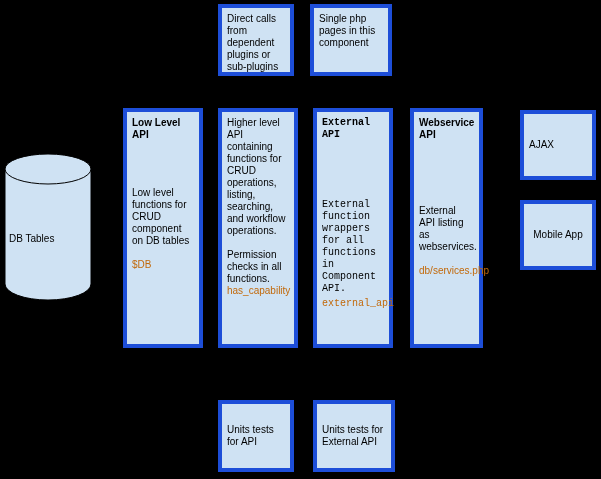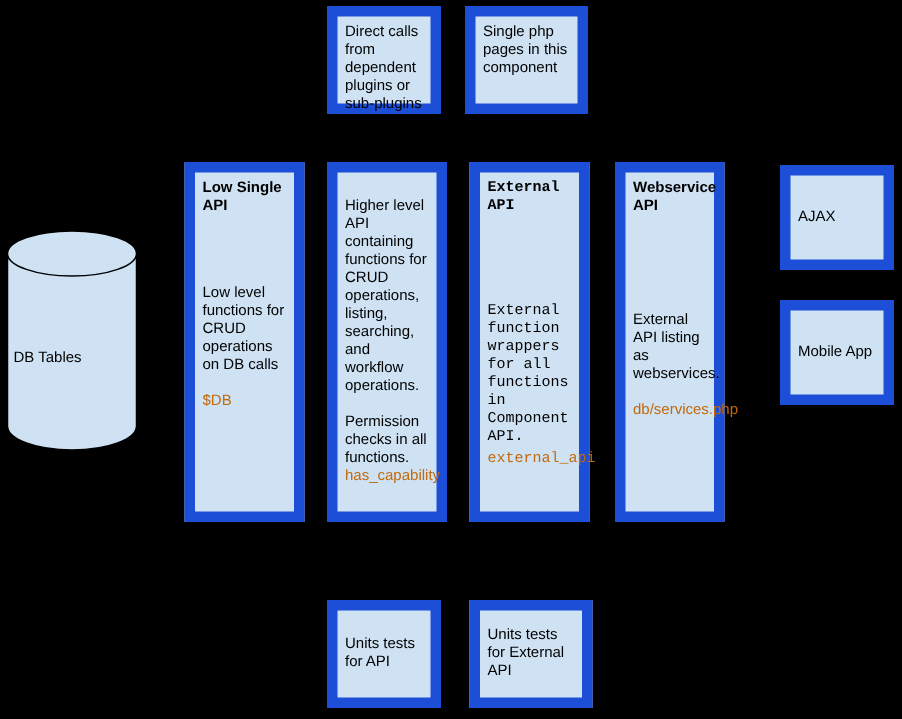--- a/index.html
+++ b/index.html
@@ -15,21 +15,21 @@
     font-family: "Liberation Sans", sans-serif;
     font-size: 10px;
     line-height: 12px;
     color: #000;
     overflow: hidden;
   }
   .box {
     position: absolute;
     box-sizing: border-box;
     background: var(--fill, #cfe2f3);
-    border: 7px solid #1d4ed8;
+    border: 4px solid #1d4ed8;
     padding: 5px;
   }
   .box .title {
     font-weight: bold;
   }
   .code {
     color: var(--accent, #c2690a);
   }
   .vcenter {
     display: flex;
@@ -64,48 +64,48 @@
 
   <div class="box" style="left:218px; top:4px; width:76px; height:72px;">
     <div>Direct calls from dependent plugins or sub-plugins</div>
   </div>
 
   <div class="box" style="left:310px; top:4px; width:82px; height:72px;">
     <div>Single php pages in this component</div>
   </div>
 
   <div class="box" style="left:123px; top:108px; width:80px; height:240px;">
-    <div class="title">Low Single API</div>
-    <div style="margin-top:46px;">Low level functions for CRUD operations on DB calls</div>
+    <div class="title">Low Level API</div>
+    <div style="margin-top:46px;">Low level functions for CRUD component on DB tables</div>
     <div class="code" style="margin-top:12px;">$DB</div>
   </div>
 
   <div class="box" style="left:218px; top:108px; width:80px; height:240px;">
-    <div style="margin-top:12px;">Higher level API containing functions for CRUD operations, listing, searching, and workflow operations.</div>
+    <div style="margin-top:0;">Higher level API containing functions for CRUD operations, listing, searching, and workflow operations.</div>
     <div style="margin-top:12px;">Permission checks in all functions.</div>
     <div class="code" style="">has_capability</div>
   </div>
 
   <div class="box" style="left:313px; top:108px; width:80px; height:240px;font-family:Liberation Mono, monospace;">
     <div class="title">External API</div>
     <div style="margin-top:58px;">External function wrappers for all functions in Component API.</div>
     <div class="code" style="margin-top:3px;">external_api</div>
   </div>
 
   <div class="box" style="left:410px; top:108px; width:73px; height:240px;">
     <div class="title">Webservice API</div>
     <div style="margin-top:64px;">External API listing as webservices.</div>
     <div class="code" style="margin-top:12px;">db/services.php</div>
   </div>
 
   <div class="box vcenter" style="left:520px; top:110px; width:76px; height:70px;">
     <div>AJAX</div>
   </div>
 
-  <div class="box vcenter" style="left:520px; top:200px; width:76px; height:70px;">
+  <div class="box vcenter" style="left:520px; top:200px; width:76px; height:70px;justify-content:center;">
     <div>Mobile App</div>
   </div>
 
   <div class="box vcenter" style="left:218px; top:400px; width:76px; height:72px;">
     <div>Units tests for API</div>
   </div>
 
   <div class="box vcenter" style="left:313px; top:400px; width:82px; height:72px;">
     <div>Units tests for External API</div>
   </div>

